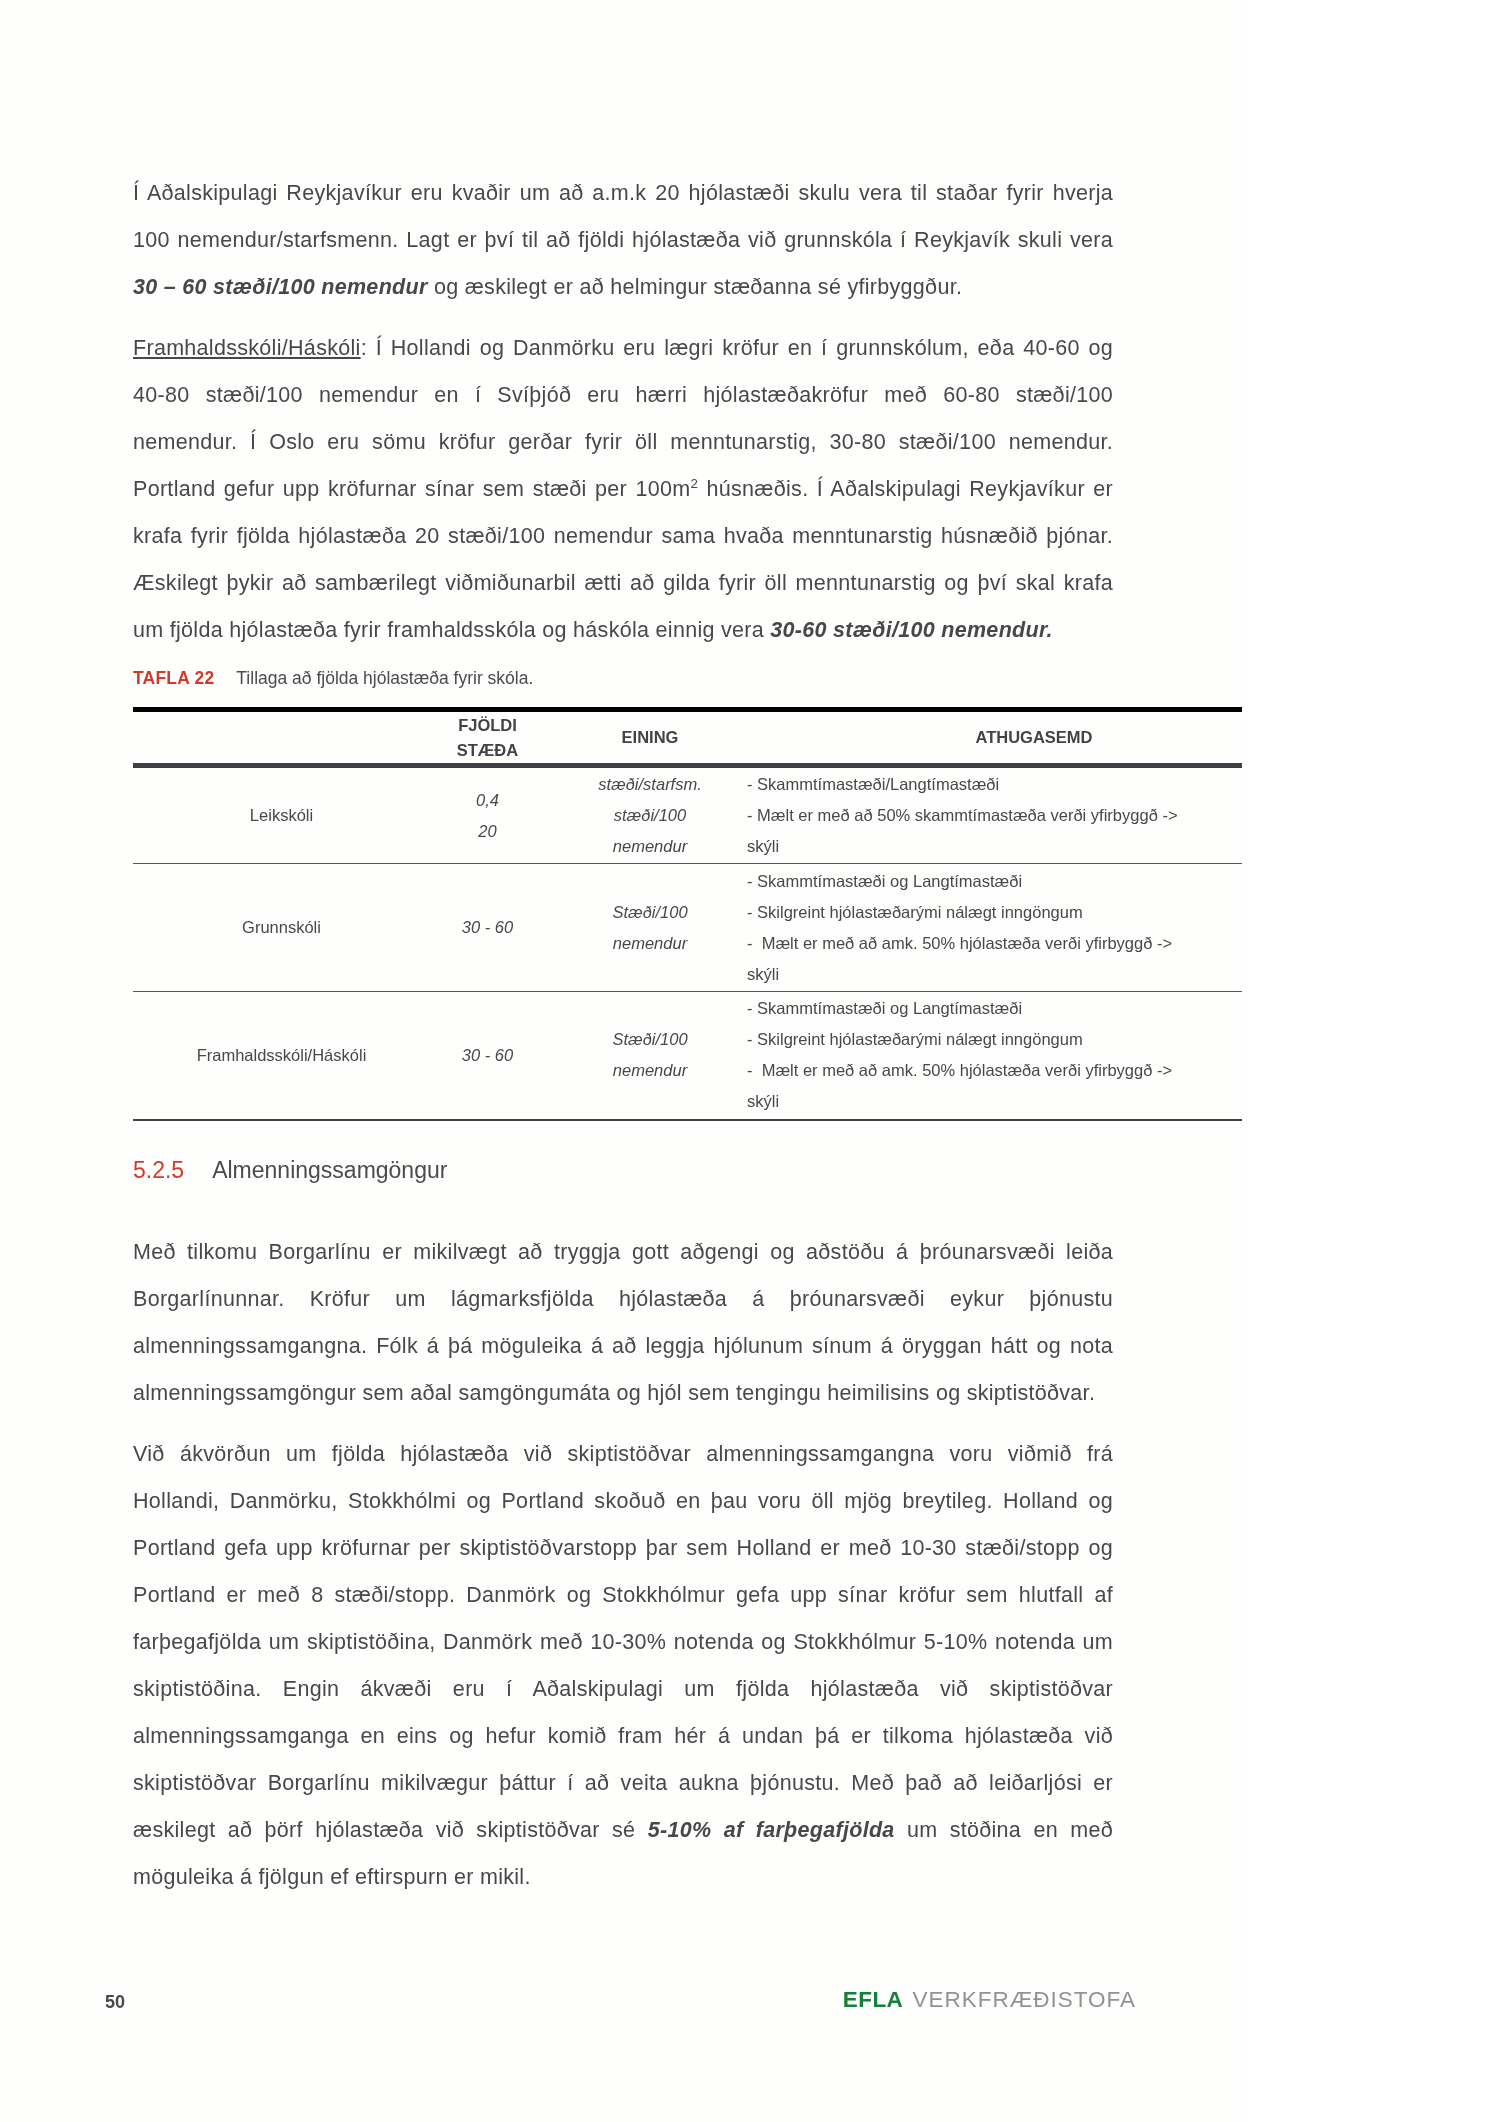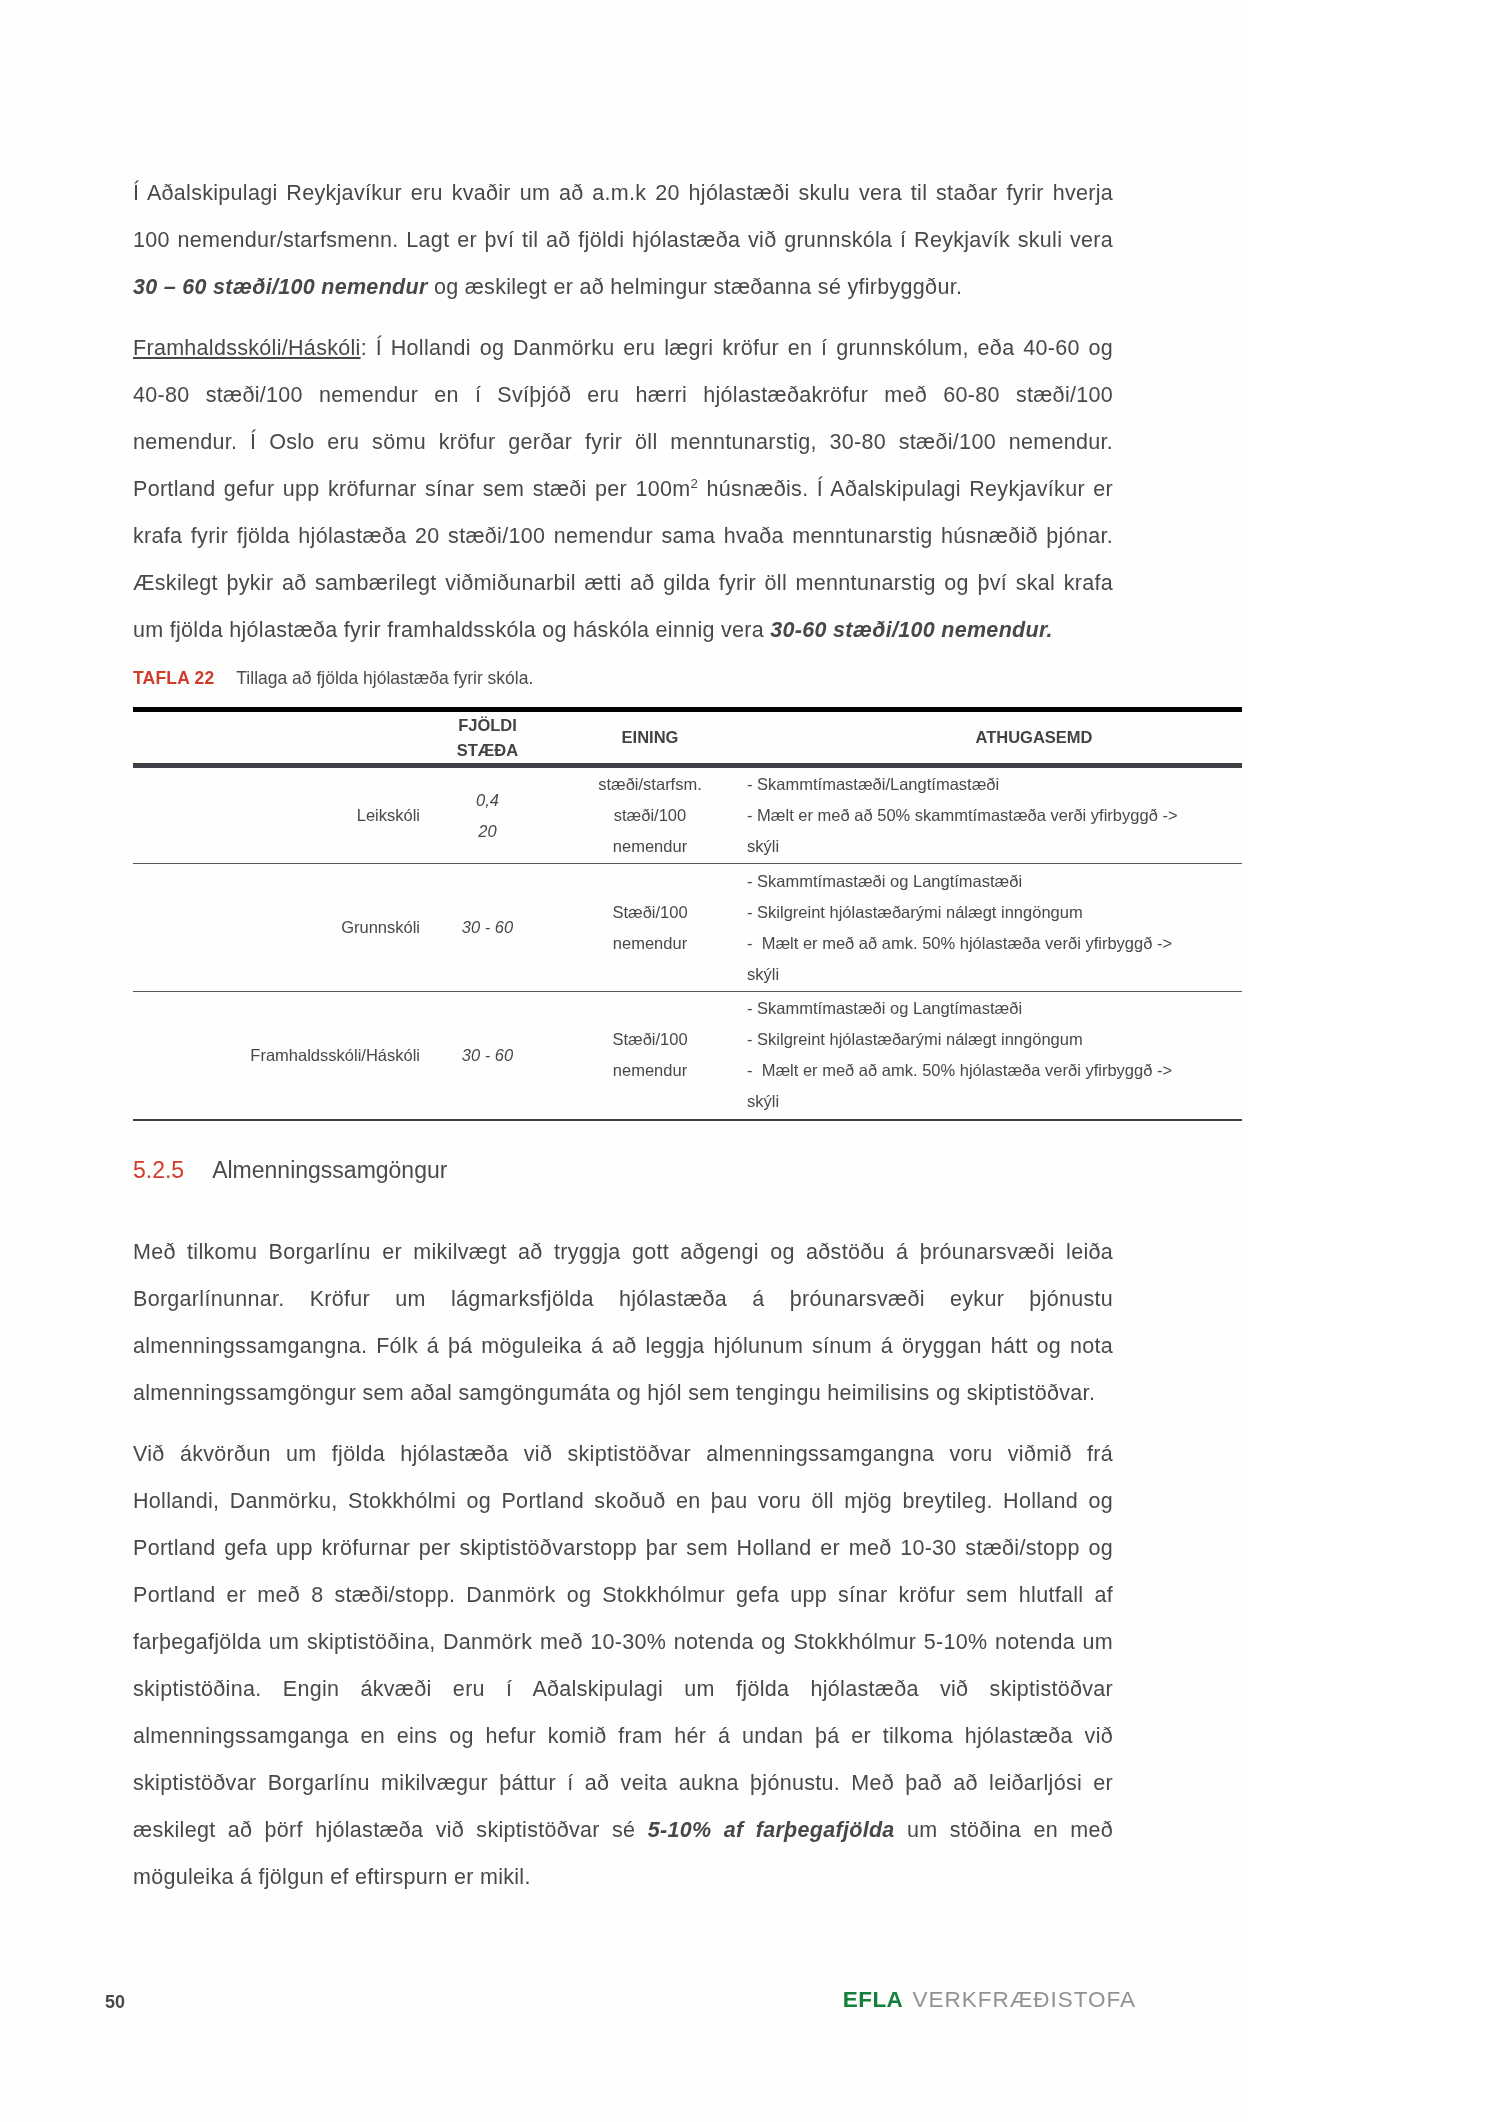--- a/index.html
+++ b/index.html
@@ -74,23 +74,23 @@
   table.tafla tbody tr:first-child { border-top: none; }
   table.tafla tbody tr.r1 { height: 98px; }
   table.tafla tbody tr.r2 { height: 128px; }
   table.tafla tbody tr.r3 { height: 128px; }
   table.tafla td {
     font-size: 16.5px;
     line-height: 31px;
     vertical-align: middle;
     white-space: pre-wrap;
   }
-  td.cell-type { text-align: right; padding-left: 10px; }
+  td.cell-type { text-align: center; padding-left: 10px; }
   td.cell-count { text-align: center; font-style: italic; }
-  td.cell-unit { text-align: center; }
+  td.cell-unit { text-align: center; font-style: italic; }
   td.cell-notes { text-align: left; padding-left: 2px; padding-right: 6px; }
 
   
   .section-heading {
     display: flex;
     gap: 28px;
     align-items: baseline;
     margin-top: 34px;
     margin-bottom: 44px;
     font-size: 23px;

